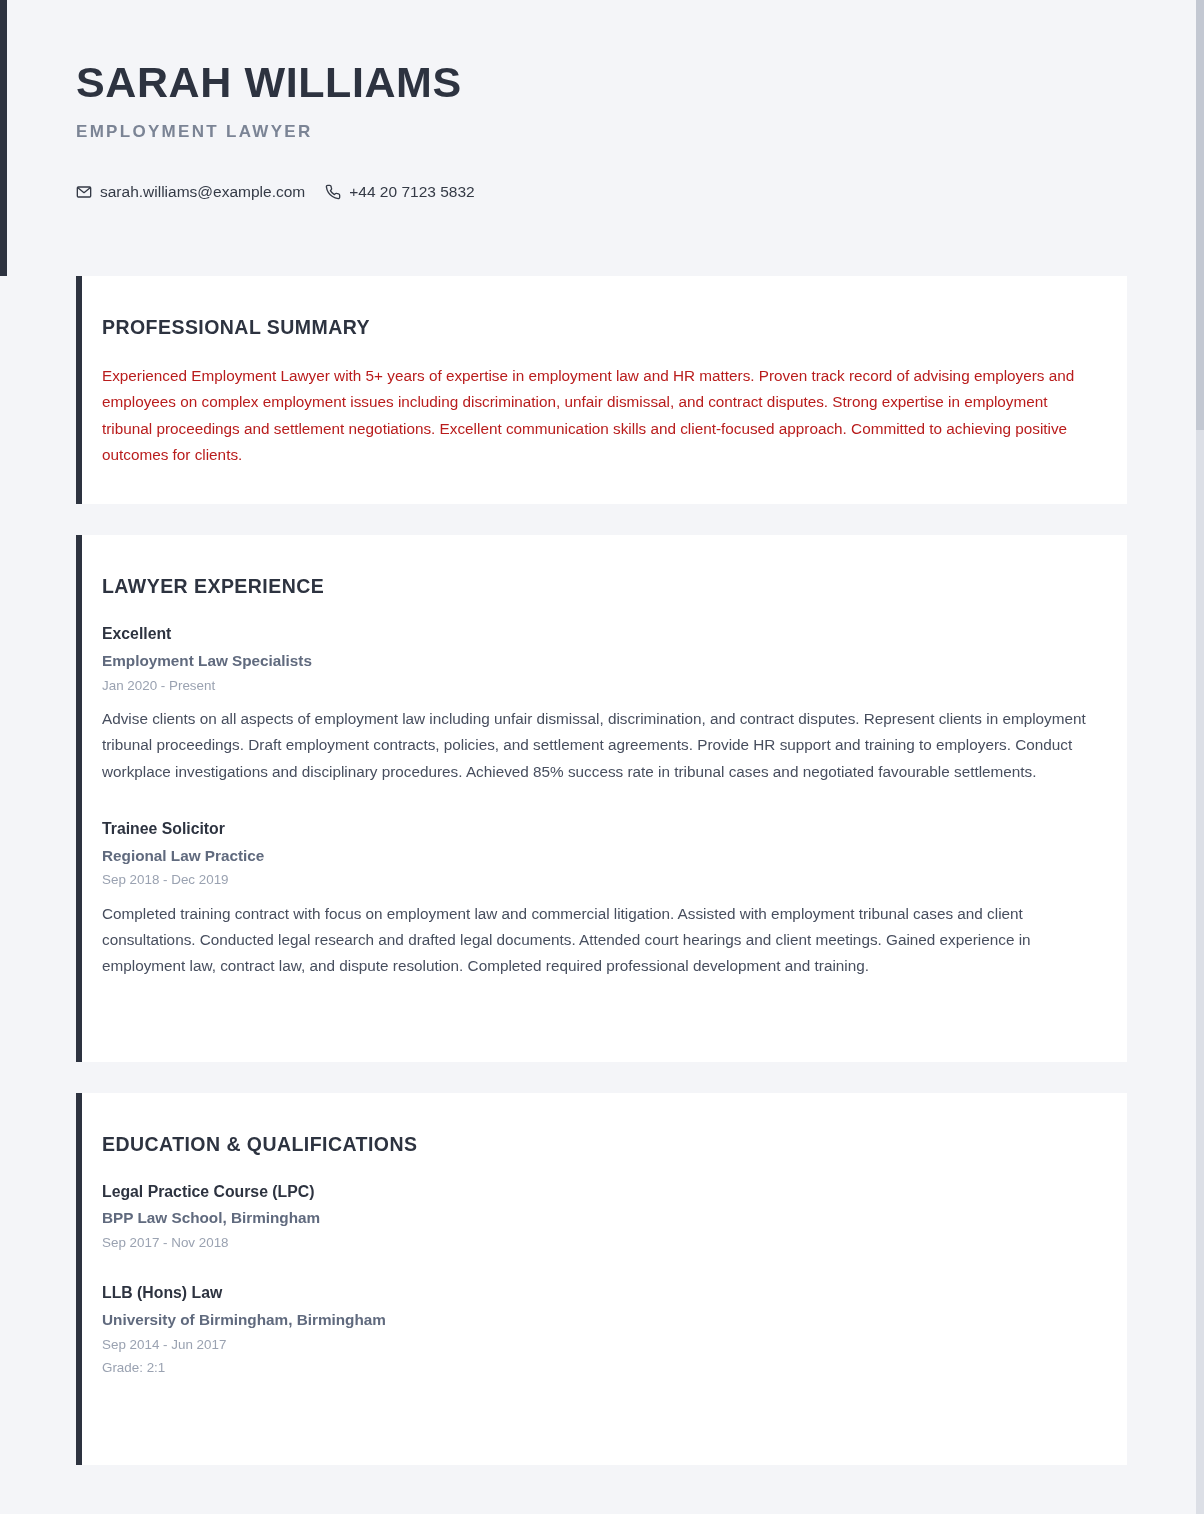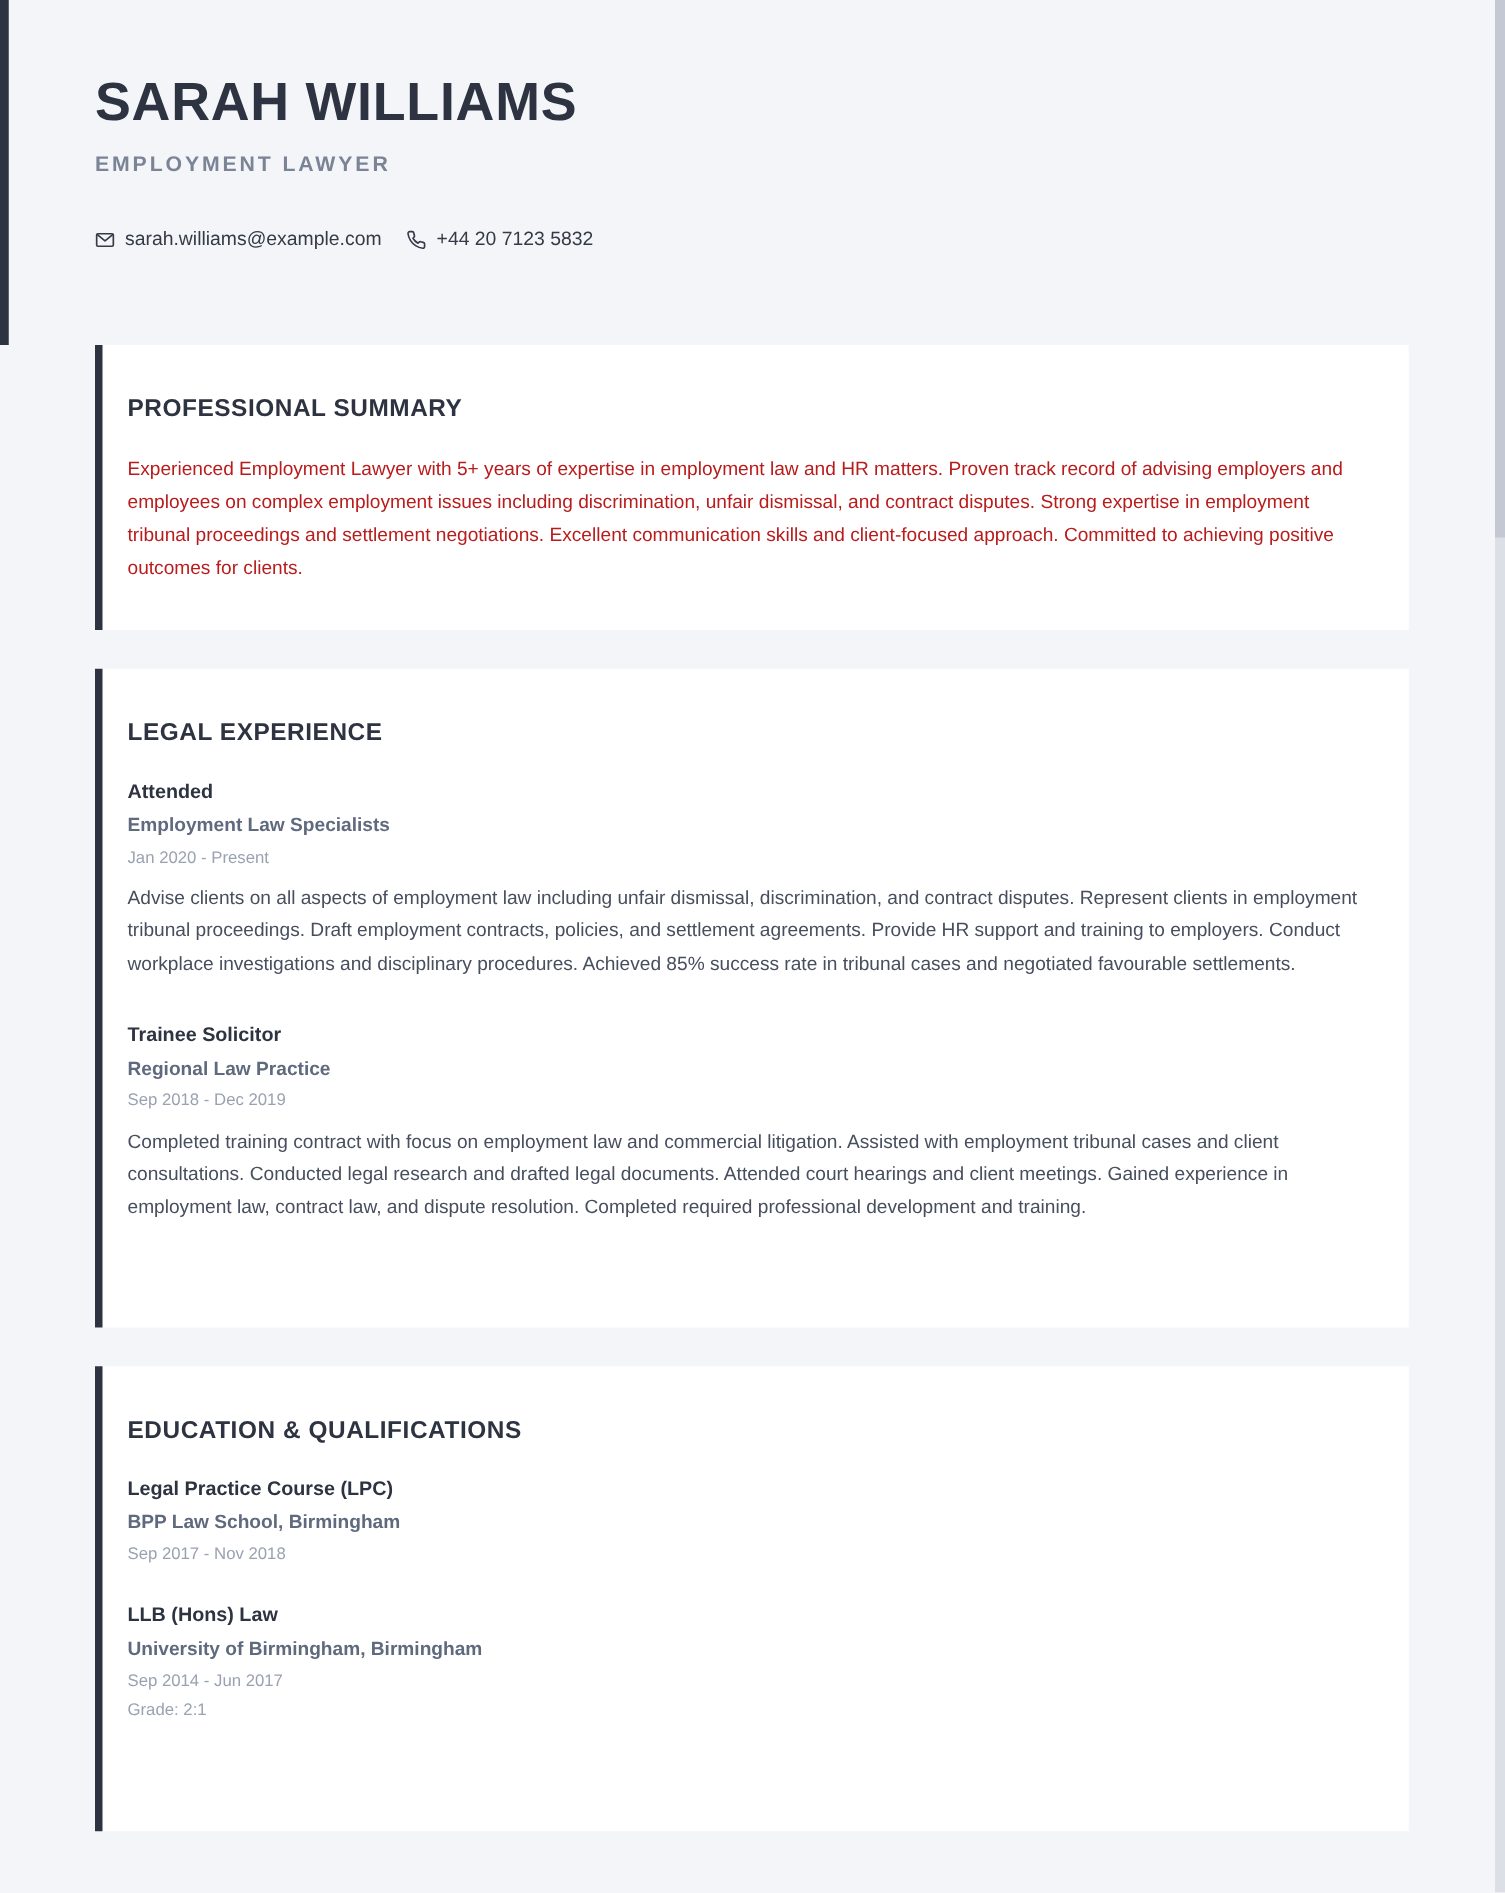--- a/index.html
+++ b/index.html
@@ -183,24 +183,24 @@
 
     </div>
   </div>
 
   <section class="card summary">
     <h2 class="section-heading">PROFESSIONAL SUMMARY</h2>
     <p class="body-text">Experienced Employment Lawyer with 5+ years of expertise in employment law and HR matters. Proven track record of advising employers and employees on complex employment issues including discrimination, unfair dismissal, and contract disputes. Strong expertise in employment tribunal proceedings and settlement negotiations. Excellent communication skills and client-focused approach. Committed to achieving positive outcomes for clients.</p>
   </section>
 
   <section class="card experience">
-    <h2 class="section-heading">LEGAL EXPERIENCE</h2>
-
-    <div class="entry">
-      <div class="entry-title">Attended</div>
+    <h2 class="section-heading">LAWYER EXPERIENCE</h2>
+
+    <div class="entry">
+      <div class="entry-title">Excellent</div>
       <div class="entry-org">Employment Law Specialists</div>
       <div class="entry-meta">Jan 2020 - Present</div>
       <p class="entry-desc">Advise clients on all aspects of employment law including unfair dismissal, discrimination, and contract disputes. Represent clients in employment tribunal proceedings. Draft employment contracts, policies, and settlement agreements. Provide HR support and training to employers. Conduct workplace investigations and disciplinary procedures. Achieved 85% success rate in tribunal cases and negotiated favourable settlements.</p>
     </div>
 
     <div class="entry">
       <div class="entry-title">Trainee Solicitor</div>
       <div class="entry-org">Regional Law Practice</div>
       <div class="entry-meta">Sep 2018 - Dec 2019</div>
       <p class="entry-desc">Completed training contract with focus on employment law and commercial litigation. Assisted with employment tribunal cases and client consultations. Conducted legal research and drafted legal documents. Attended court hearings and client meetings. Gained experience in employment law, contract law, and dispute resolution. Completed required professional development and training.</p>

